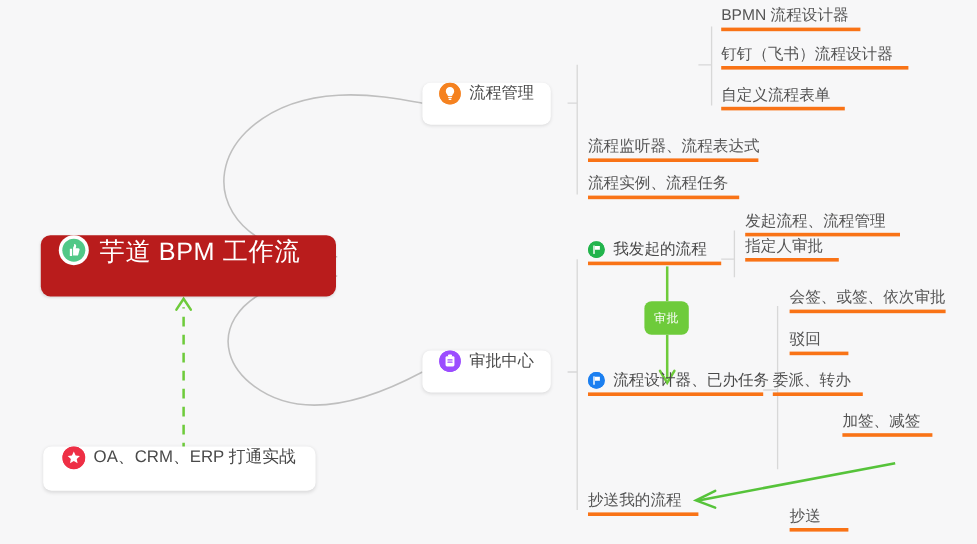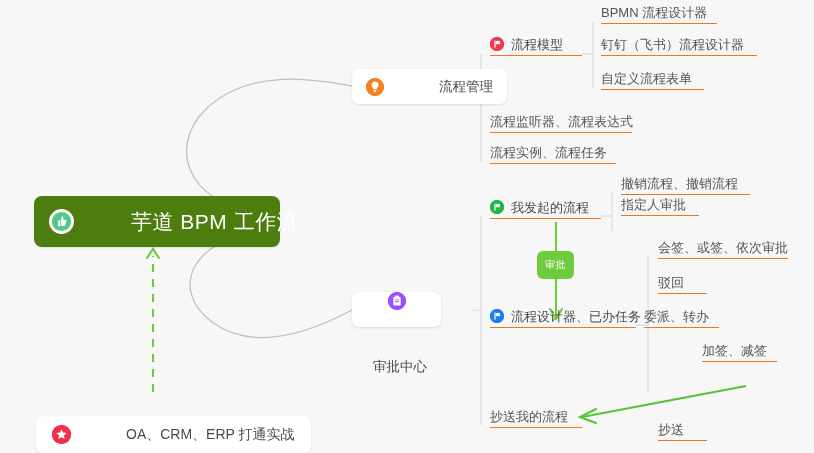--- a/index.html
+++ b/index.html
@@ -26,30 +26,28 @@
     width: 814px;
     height: 453px;
     pointer-events: none;
   }
 
   
   .node {
     position: absolute;
     box-sizing: border-box;
     display: flex;
-    align-items: center;
     white-space: nowrap;
-    gap: 48px;
   }
   .node-root {
     left: 34px;
     top: 196px;
     width: 246px;
     height: 51px;
-    background: #4d7c0f;
+    background: #b91c1c;
     border-radius: 8px;
     padding-left: 15px;
     box-shadow: 0 1px 2px rgba(0,0,0,0.10);
   }
   .node-root .label {
     color: #ffffff;
     font-size: 21px;
     letter-spacing: 0.5px;
     margin-left: 9px;
   }
@@ -68,40 +66,40 @@
   }
   .node-l1-process {
     left: 352px;
     top: 69px;
     height: 35px;
   }
   .node-l1-approve {
     left: 352px;
     top: 292px;
     height: 35px;
-    flex-direction: column;
   }
   .node-float-oa {
     left: 36px;
-    top: 416px;
+    top: 372px;
     height: 37px;
     padding: 0 16px;
   }
   .node-float-oa .label {
     font-size: 14px;
     color: #4a4a4a;
   }
 
   
   .ul-node {
     position: absolute;
     display: flex;
+    align-items: flex-end;
     white-space: nowrap;
     box-sizing: border-box;
-    border-bottom: 1px solid #f97316;
+    border-bottom: 3px solid #f97316;
     padding-bottom: 3px;
   }
   .ul-node .label {
     color: #4a4a4a;
     font-size: 13px;
     line-height: 15px;
   }
   .ul-node.with-icon .label {
     margin-left: 7px;
   }
@@ -202,30 +200,20 @@
       <svg width="18" height="18" viewBox="0 0 18 18">
         <circle cx="9" cy="9" r="9" fill="#f58220"></circle>
         <path d="M9 3.6 c-2.0 0-3.5 1.5-3.5 3.4 c0 1.3 0.7 2.2 1.3 2.9 c0.3 0.4 0.4 0.7 0.4 1.1 h3.6 c0-0.4 0.1-0.7 0.4-1.1 c0.6-0.7 1.3-1.6 1.3-2.9 c0-1.9-1.5-3.4-3.5-3.4 z" fill="#ffffff"></path>
         <rect x="7.4" y="11.7" width="3.2" height="1.1" rx="0.5" fill="#ffffff"></rect>
         <rect x="7.8" y="13.3" width="2.4" height="1.0" rx="0.5" fill="#ffffff"></rect>
       </svg>
     </span>
     <span class="label">流程管理</span>
   </div>
 
-  <div class="ul-node with-icon" style="left:490px; top:37px; width:92px;">
-    <span class="ic ic-sm ic-pink">
-      <svg width="14" height="14" viewBox="0 0 14 14">
-        <circle cx="7" cy="7" r="7" fill="#ee3a55"></circle>
-        <rect x="4.4" y="3.6" width="1.2" height="7.0" fill="#ffffff"></rect>
-        <path d="M5.8 3.9 h4.1 v3.3 H5.8 z" fill="#ffffff"></path>
-      </svg>
-    </span>
-    <span class="label">流程模型</span>
-  </div>
 
   <div class="ul-node plain" style="left:490px; top:114px; width:142px;">
     <span class="label">流程监听器、流程表达式</span>
   </div>
 
   <div class="ul-node plain" style="left:490px; top:145px; width:126px;">
     <span class="label">流程实例、流程任务</span>
   </div>
 
   <div class="ul-node plain" style="left:601px; top:5px; width:116px;">
@@ -271,21 +259,21 @@
       </svg>
     </span>
     <span class="label">流程设计器、已办任务</span>
   </div>
 
   <div class="ul-node plain" style="left:490px; top:409px; width:92px;">
     <span class="label">抄送我的流程</span>
   </div>
 
   <div class="ul-node plain" style="left:621px; top:176px; width:129px;">
-    <span class="label">撤销流程、撤销流程</span>
+    <span class="label">发起流程、流程管理</span>
   </div>
   <div class="ul-node plain" style="left:621px; top:197px; width:78px;">
     <span class="label">指定人审批</span>
   </div>
 
   <div class="ul-node plain" style="left:658px; top:240px; width:130px;">
     <span class="label">会签、或签、依次审批</span>
   </div>
   <div class="ul-node plain" style="left:658px; top:275px; width:49px;">
     <span class="label">驳回</span>

